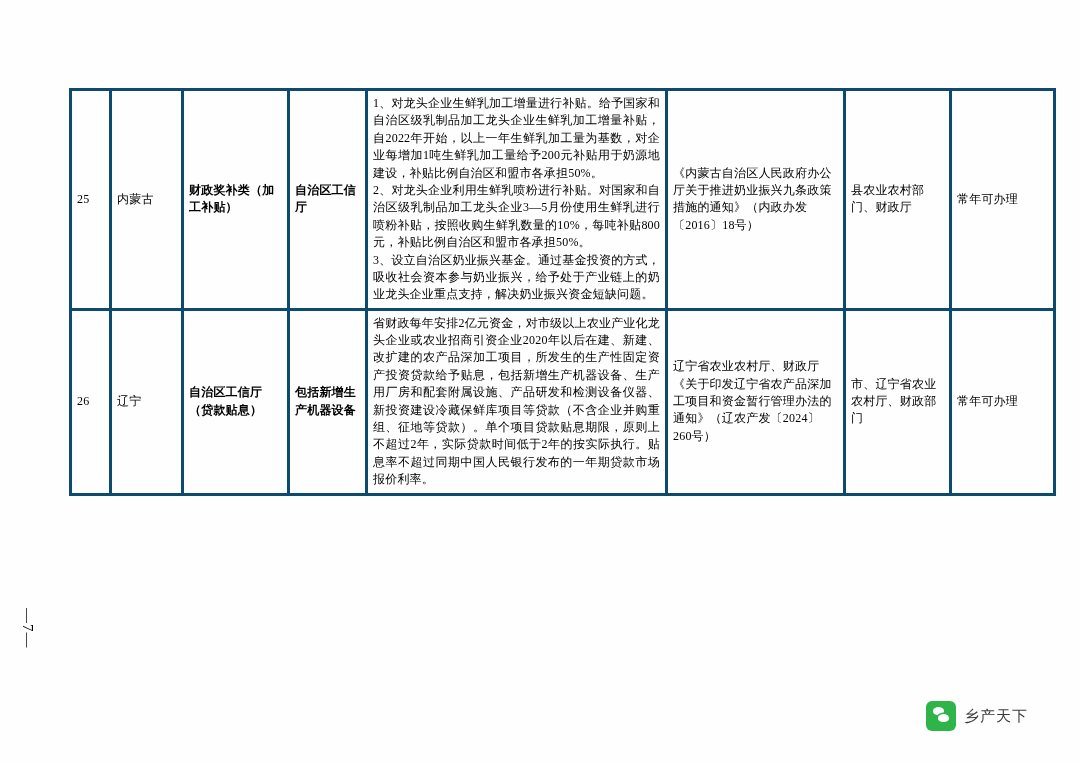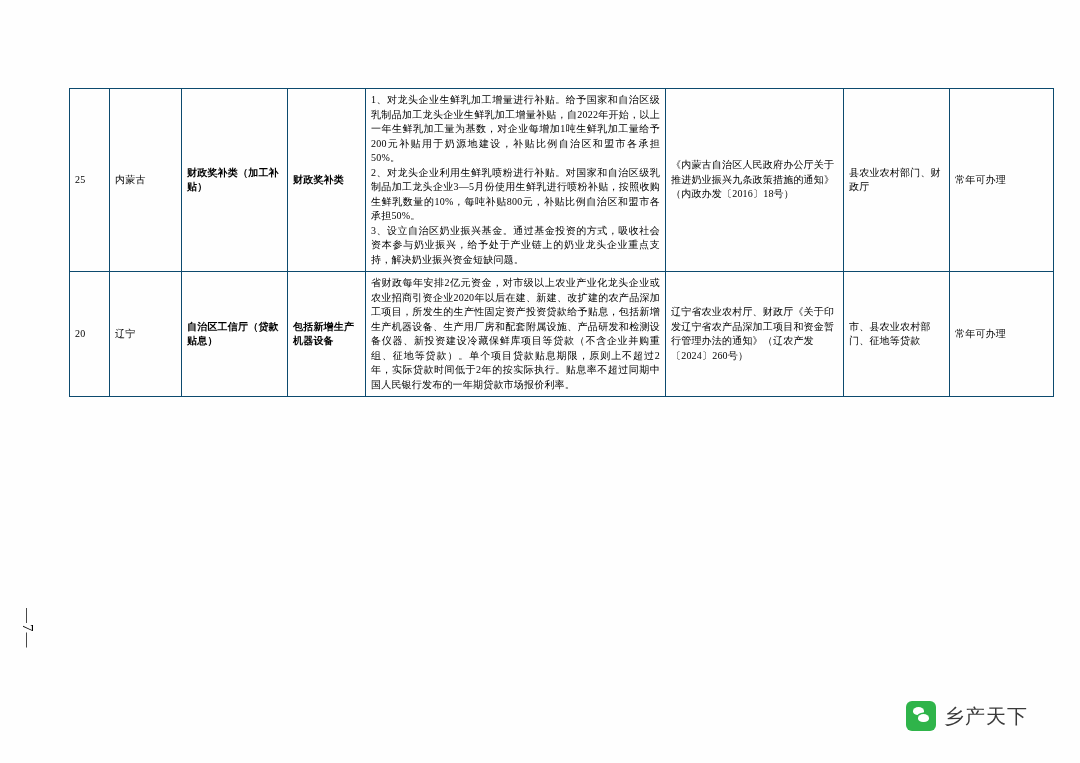--- a/index.html
+++ b/index.html
@@ -22,24 +22,24 @@
   }
   table.policy-table {
     position: absolute;
     left: 69px;
     top: 88px;
     width: 944px;
     border-collapse: collapse;
     table-layout: fixed;
   }
   table.policy-table td {
-    border: 1px solid #0c4a6e;
+    border: 3px solid #0c4a6e;
     vertical-align: middle;
     padding: 4px 5px;
-    font-size: 10px;
+    font-size: 12px;
     line-height: 1.45;
     font-family: "Liberation Serif", "DejaVu Serif", serif;
     letter-spacing: 0.2px;
   }
   .col-no    { width: 40px;  text-align: center; }
   .col-prov  { width: 72px;  text-align: center; }
   .col-type  { width: 106px; }
   .col-obj   { width: 78px;  }
   .col-main  { width: 300px; vertical-align: top !important; }
   .col-doc   { width: 178px; }
@@ -98,21 +98,21 @@
     position: absolute;
     left: 12px;
     top: 13px;
     width: 11px;
     height: 8px;
     border-radius: 50% 50% 45% 45%;
     background: #ffffff;
     box-shadow: 0 0 0 1.5px #2fb44a;
   }
   .wm-text {
-    font-size: 20px;
+    font-size: 15px;
     color: #3a3a3a;
     font-family: Liberation Serif, serif;
     letter-spacing: 1px;
   }
 </style>
 </head>
 <body>
 
 <div class="page">
 
@@ -125,36 +125,36 @@
       <col class="col-main">
       <col class="col-doc">
       <col class="col-dept">
       <col class="col-time">
     </colgroup>
     <tbody>
       <tr>
         <td class="cell-center">25</td>
         <td class="cell-center">内蒙古</td>
         <td class="nowrap-pad">财政奖补类（加工补贴）</td>
-        <td class="nowrap-pad">财政奖补类</td>
+        <td class="nowrap-pad">自治区工信厅</td>
         <td class="cell-justify" style="white-space: pre-line;">1、对龙头企业生鲜乳加工增量进行补贴。给予国家和自治区级乳制品加工龙头企业生鲜乳加工增量补贴，自2022年开始，以上一年生鲜乳加工量为基数，对企业每增加1吨生鲜乳加工量给予200元补贴用于奶源地建设，补贴比例自治区和盟市各承担50%。
 2、对龙头企业利用生鲜乳喷粉进行补贴。对国家和自治区级乳制品加工龙头企业3—5月份使用生鲜乳进行喷粉补贴，按照收购生鲜乳数量的10%，每吨补贴800元，补贴比例自治区和盟市各承担50%。
 3、设立自治区奶业振兴基金。通过基金投资的方式，吸收社会资本参与奶业振兴，给予处于产业链上的奶业龙头企业重点支持，解决奶业振兴资金短缺问题。</td>
         <td class="cell-top">《内蒙古自治区人民政府办公厅关于推进奶业振兴九条政策措施的通知》（内政办发〔2016〕18号）</td>
         <td>县农业农村部门、财政厅</td>
         <td>常年可办理</td>
       </tr>
       <tr>
-        <td class="cell-center">20</td>
+        <td class="cell-center">26</td>
         <td class="cell-center">辽宁</td>
         <td class="nowrap-pad">自治区工信厅（贷款贴息）</td>
         <td class="nowrap-pad">包括新增生产机器设备</td>
         <td class="cell-justify" style="white-space: pre-line;">省财政每年安排2亿元资金，对市级以上农业产业化龙头企业或农业招商引资企业2020年以后在建、新建、改扩建的农产品深加工项目，所发生的生产性固定资产投资贷款给予贴息，包括新增生产机器设备、生产用厂房和配套附属设施、产品研发和检测设备仪器、新投资建设冷藏保鲜库项目等贷款（不含企业并购重组、征地等贷款）。单个项目贷款贴息期限，原则上不超过2年，实际贷款时间低于2年的按实际执行。贴息率不超过同期中国人民银行发布的一年期贷款市场报价利率。</td>
         <td class="cell-top">辽宁省农业农村厅、财政厅《关于印发辽宁省农产品深加工项目和资金暂行管理办法的通知》（辽农产发〔2024〕260号）</td>
-        <td>市、县农业农村部门、征地等贷款</td>
+        <td>市、辽宁省农业农村厅、财政部门</td>
         <td>常年可办理</td>
       </tr>
     </tbody>
   </table>
 
   <div class="page-number">—7—</div>
 
   <div class="watermark">
     <div class="wm-logo"></div>
     <div class="wm-text">乡产天下</div>

